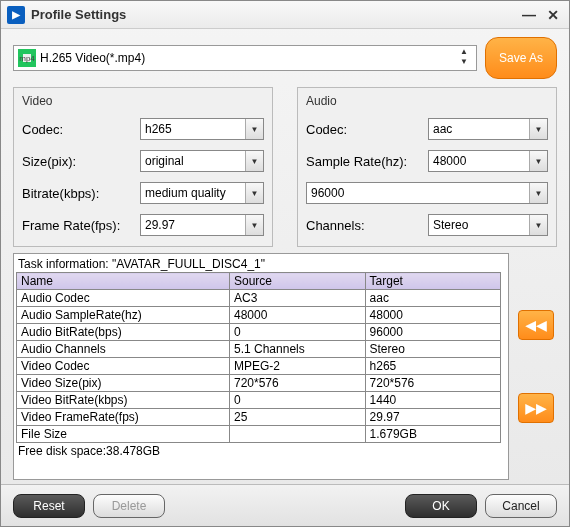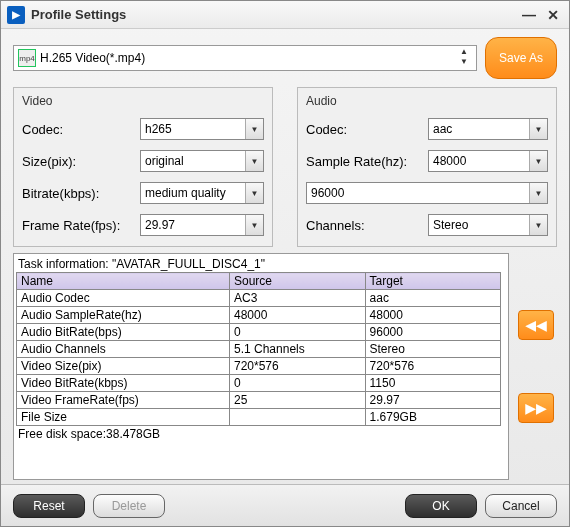--- a/index.html
+++ b/index.html
@@ -5,21 +5,21 @@
 * { box-sizing: border-box; margin: 0; padding: 0; font-family: Arial, sans-serif; }
 body { background: #ccc; width: 570px; height: 527px; overflow: hidden; }
 .window { width: 570px; height: 527px; background: linear-gradient(#f5f5f5,#e8e8e8); border: 1px solid #888; display: flex; flex-direction: column; }
 .titlebar { height: 28px; background: linear-gradient(#f8f8f8,#ebebeb); display: flex; align-items: center; padding: 0 6px; border-bottom: 1px solid #ccc; }
 .titlebar .logo { width: 18px; height: 18px; background: #0a5fbf; border-radius: 2px; display: flex; align-items: center; justify-content: center; color: #fff; font-size: 10px; font-weight: bold; margin-right: 6px; }
 .titlebar .title { font-size: 13px; font-weight: bold; color: #333; flex: 1; }
 .titlebar .winbtn { width: 20px; height: 20px; display: flex; align-items: center; justify-content: center; font-size: 14px; font-weight: bold; color: #333; cursor: pointer; margin-left: 4px; }
 .content { flex: 1; padding: 8px 12px 4px 12px; display: flex; flex-direction: column; }
 .toprow { display: flex; align-items: center; margin-bottom: 8px; gap: 8px; }
 .profile-select { flex: 1; height: 26px; border: 1px solid #999; background: #fff; display: flex; align-items: center; padding: 0 4px; position: relative; }
-.profile-select .picon { width: 18px; height: 18px; border: 1px solid #22c55e; background: #eee; display:flex;align-items:center;justify-content:center;font-size:8px;color:#444;margin-right:4px;}
+.profile-select .picon { width: 18px; height: 18px; border: 5px solid #22c55e; background: #eee; display:flex;align-items:center;justify-content:center;font-size:8px;color:#444;margin-right:4px;}
 .profile-select .ptext { font-size: 12px; flex:1; }
 .profile-select .spin { width: 16px; display:flex;flex-direction:column; }
 .profile-select .spin div{height:10px;font-size:8px;text-align:center;line-height:8px;color:#333;}
 .saveas { width: 72px; height: 42px; background: linear-gradient(#ffb347,#ff8c1a); border:1px solid #e07000; border-radius:13px; color:#fff; font-size:12px; font-weight:normal; display:flex;align-items:center;justify-content:center; cursor:pointer;}
 .panels { display:flex; gap:24px; margin-bottom:6px;}
 .panel { flex:1; border:1px solid #bbb; padding:6px 8px 8px 8px; background:#f0f0f0;}
 .panel .plabel { font-size:12px; color:#333; margin-bottom:10px; display:block;}
 .field { display:flex; align-items:center; margin-bottom:10px; }
 .field:last-child{margin-bottom:2px;}
 .field label { font-size:13px; color:#000000; width:118px;}
@@ -156,28 +156,33 @@
                 <td>Audio BitRate(bps)</td>
                 <td>0</td>
                 <td>96000</td>
               </tr>
               <tr>
                 <td>Audio Channels</td>
                 <td>5.1 Channels</td>
                 <td>Stereo</td>
               </tr>
               <tr>
+                <td>Video Codec</td>
+                <td>MPEG-2</td>
+                <td>h265</td>
+              </tr>
+              <tr>
                 <td>Video Size(pix)</td>
                 <td>720*576</td>
                 <td>720*576</td>
               </tr>
               <tr>
                 <td>Video BitRate(kbps)</td>
                 <td>0</td>
-                <td>1150</td>
+                <td>1440</td>
               </tr>
               <tr>
                 <td>Video FrameRate(fps)</td>
                 <td>25</td>
                 <td>29.97</td>
               </tr>
               <tr>
                 <td>File Size</td>
                 <td></td>
                 <td>1.679GB</td>

